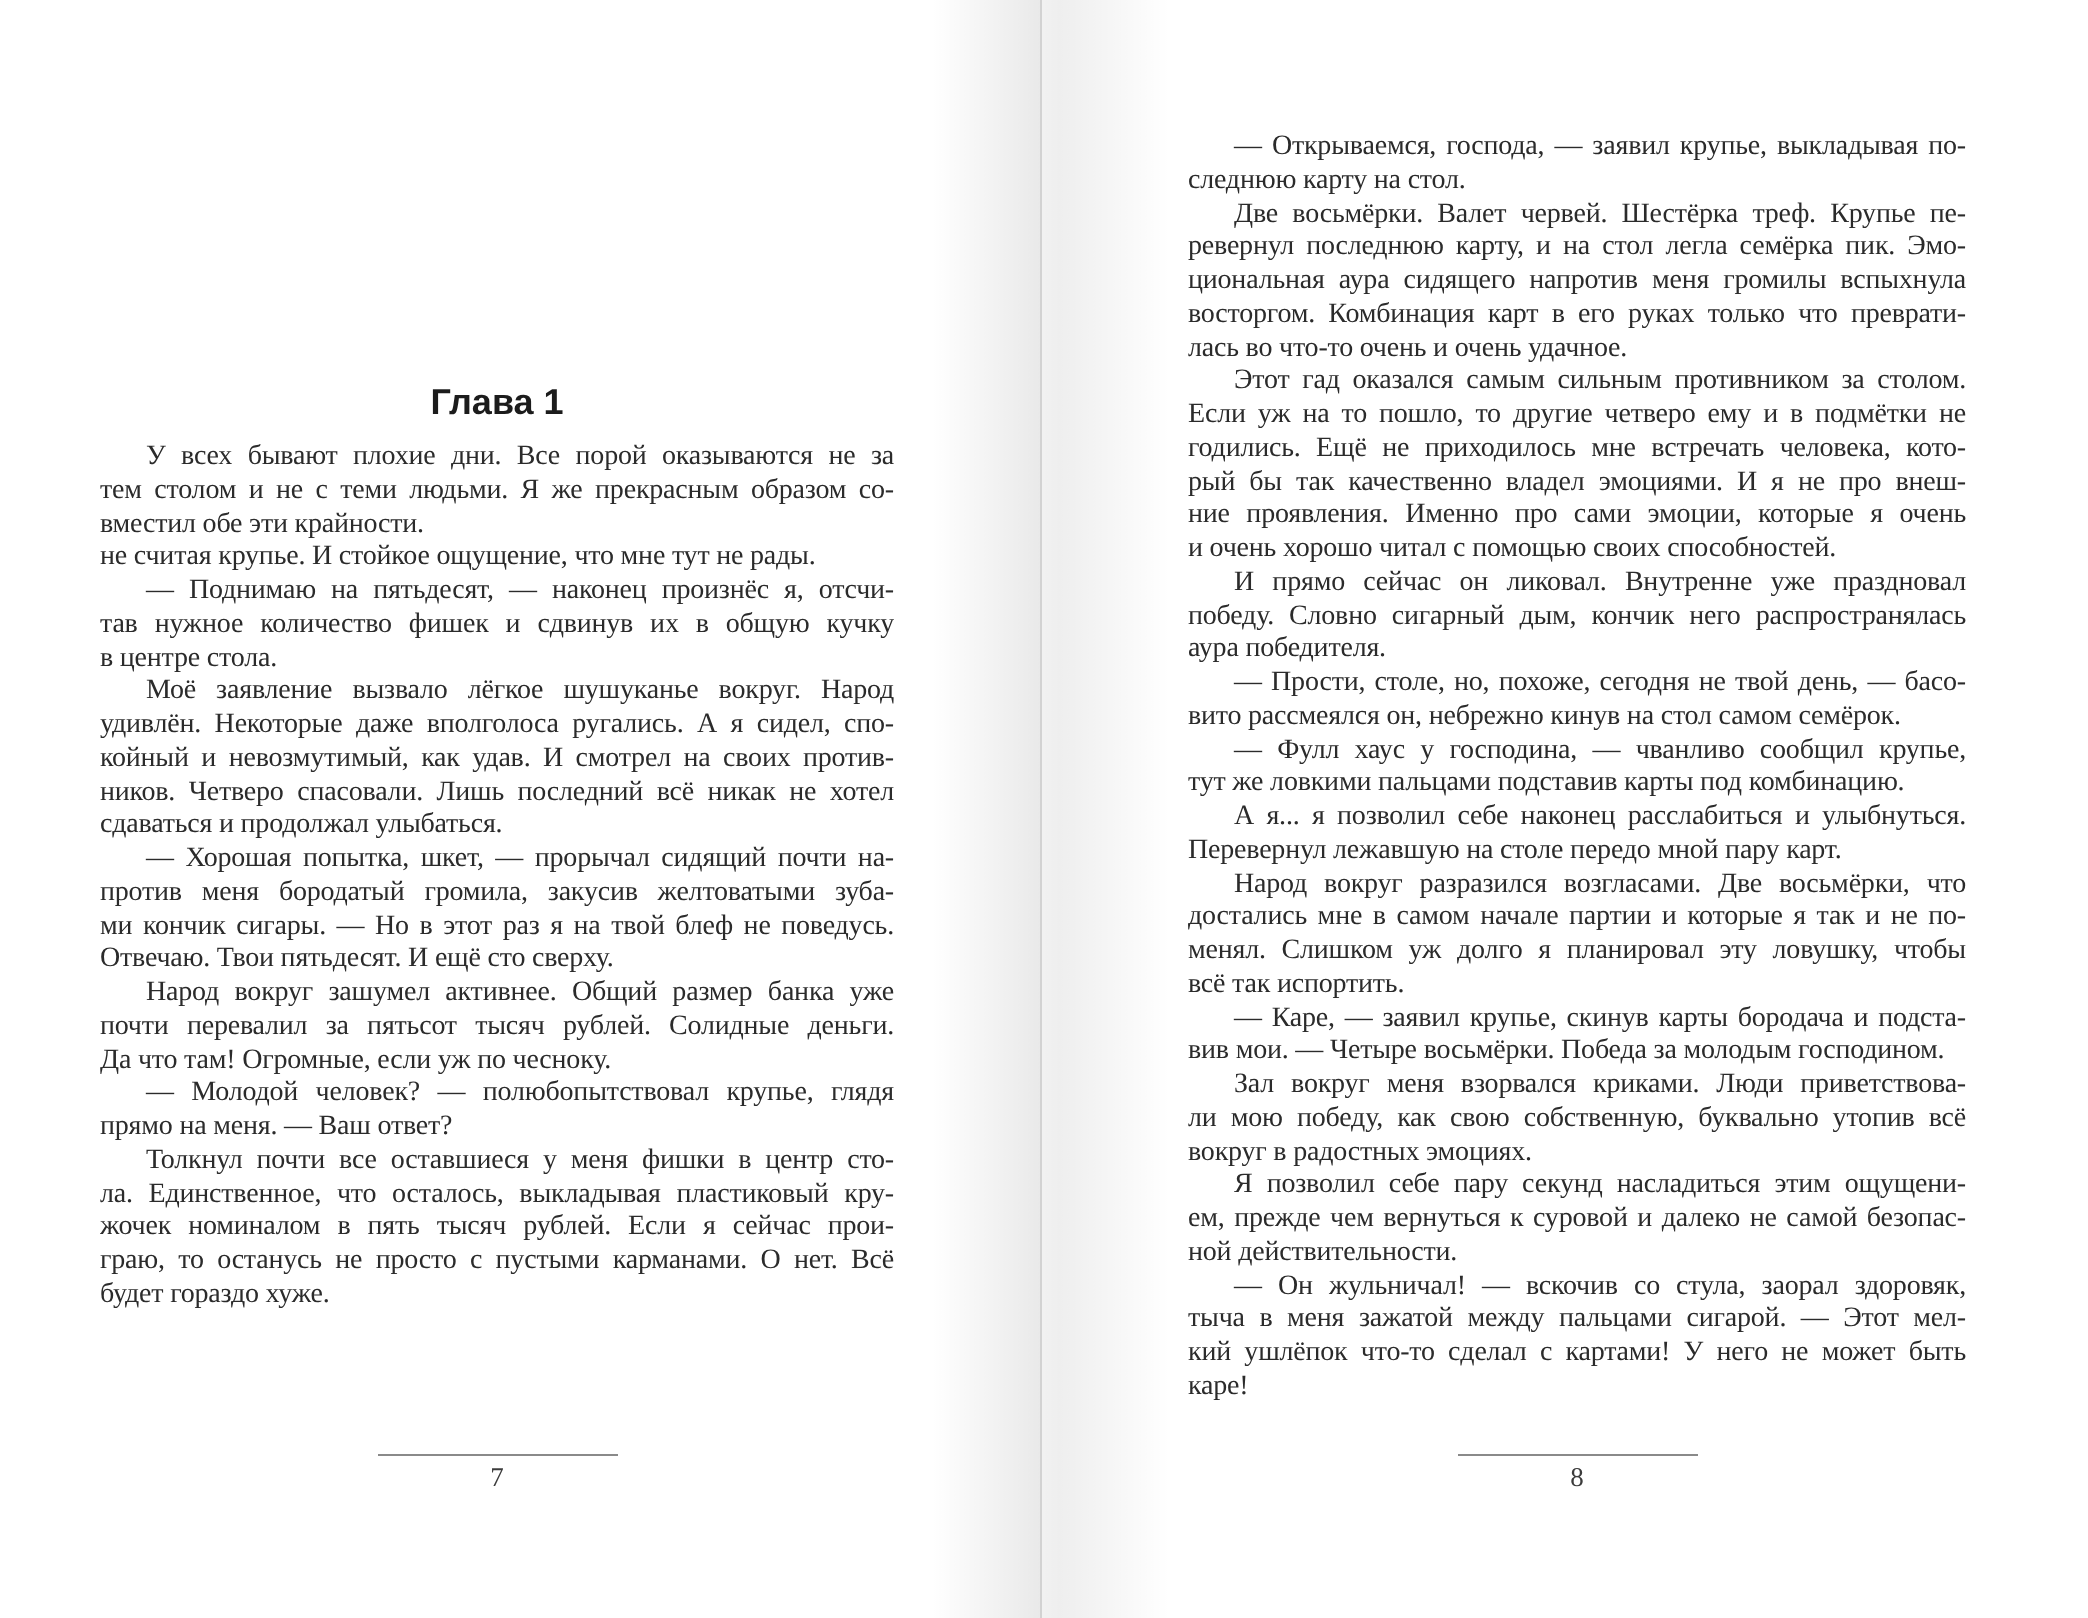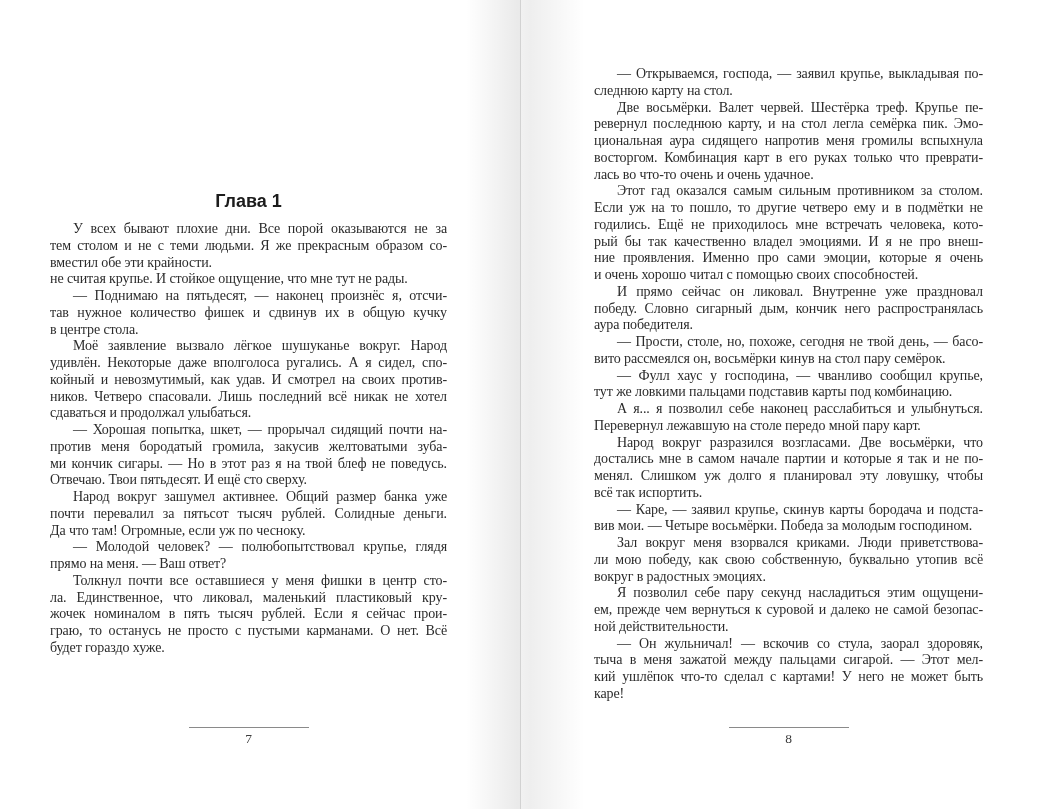--- a/index.html
+++ b/index.html
@@ -110,21 +110,21 @@
           <div class="line first">Народ вокруг зашумел активнее. Общий размер банка уже</div>
           <div class="line">почти перевалил за пятьсот тысяч рублей. Солидные деньги.</div>
           <div class="line last">Да что там! Огромные, если уж по чесноку.</div>
         </div>
         <div class="para">
           <div class="line first">— Молодой человек? — полюбопытствовал крупье, глядя</div>
           <div class="line last">прямо на меня. — Ваш ответ?</div>
         </div>
         <div class="para">
           <div class="line first">Толкнул почти все оставшиеся у меня фишки в центр сто-</div>
-          <div class="line">ла. Единственное, что ликовал, маленький пластиковый кру-</div>
+          <div class="line">ла. Единственное, что осталось, выкладывая пластиковый кру-</div>
           <div class="line">жочек номиналом в пять тысяч рублей. Если я сейчас прои-</div>
           <div class="line">граю, то останусь не просто с пустыми карманами. О нет. Всё</div>
           <div class="line last">будет гораздо хуже.</div>
         </div>
       </div>
     <div class="footer-rule"></div>
     <div class="page-number">7</div>
   </section>
 
   <div class="gutter-shadow-left"></div>
@@ -152,21 +152,21 @@
           <div class="line">ние проявления. Именно про сами эмоции, которые я очень</div>
           <div class="line last">и очень хорошо читал с помощью своих способностей.</div>
         </div>
         <div class="para">
           <div class="line first">И прямо сейчас он ликовал. Внутренне уже праздновал</div>
           <div class="line">победу. Словно сигарный дым, кончик него распространялась</div>
           <div class="line last">аура победителя.</div>
         </div>
         <div class="para">
           <div class="line first">— Прости, столе, но, похоже, сегодня не твой день, — басо-</div>
-          <div class="line last">вито рассмеялся он, восьмёрки кинув на стол пару семёрок.</div>
+          <div class="line last">вито рассмеялся он, небрежно кинув на стол самом семёрок.</div>
         </div>
         <div class="para">
           <div class="line first">— Фулл хаус у господина, — чванливо сообщил крупье,</div>
           <div class="line last">тут же ловкими пальцами подставив карты под комбинацию.</div>
         </div>
         <div class="para">
           <div class="line first">А я... я позволил себе наконец расслабиться и улыбнуться.</div>
           <div class="line last">Перевернул лежавшую на столе передо мной пару карт.</div>
         </div>
         <div class="para">

